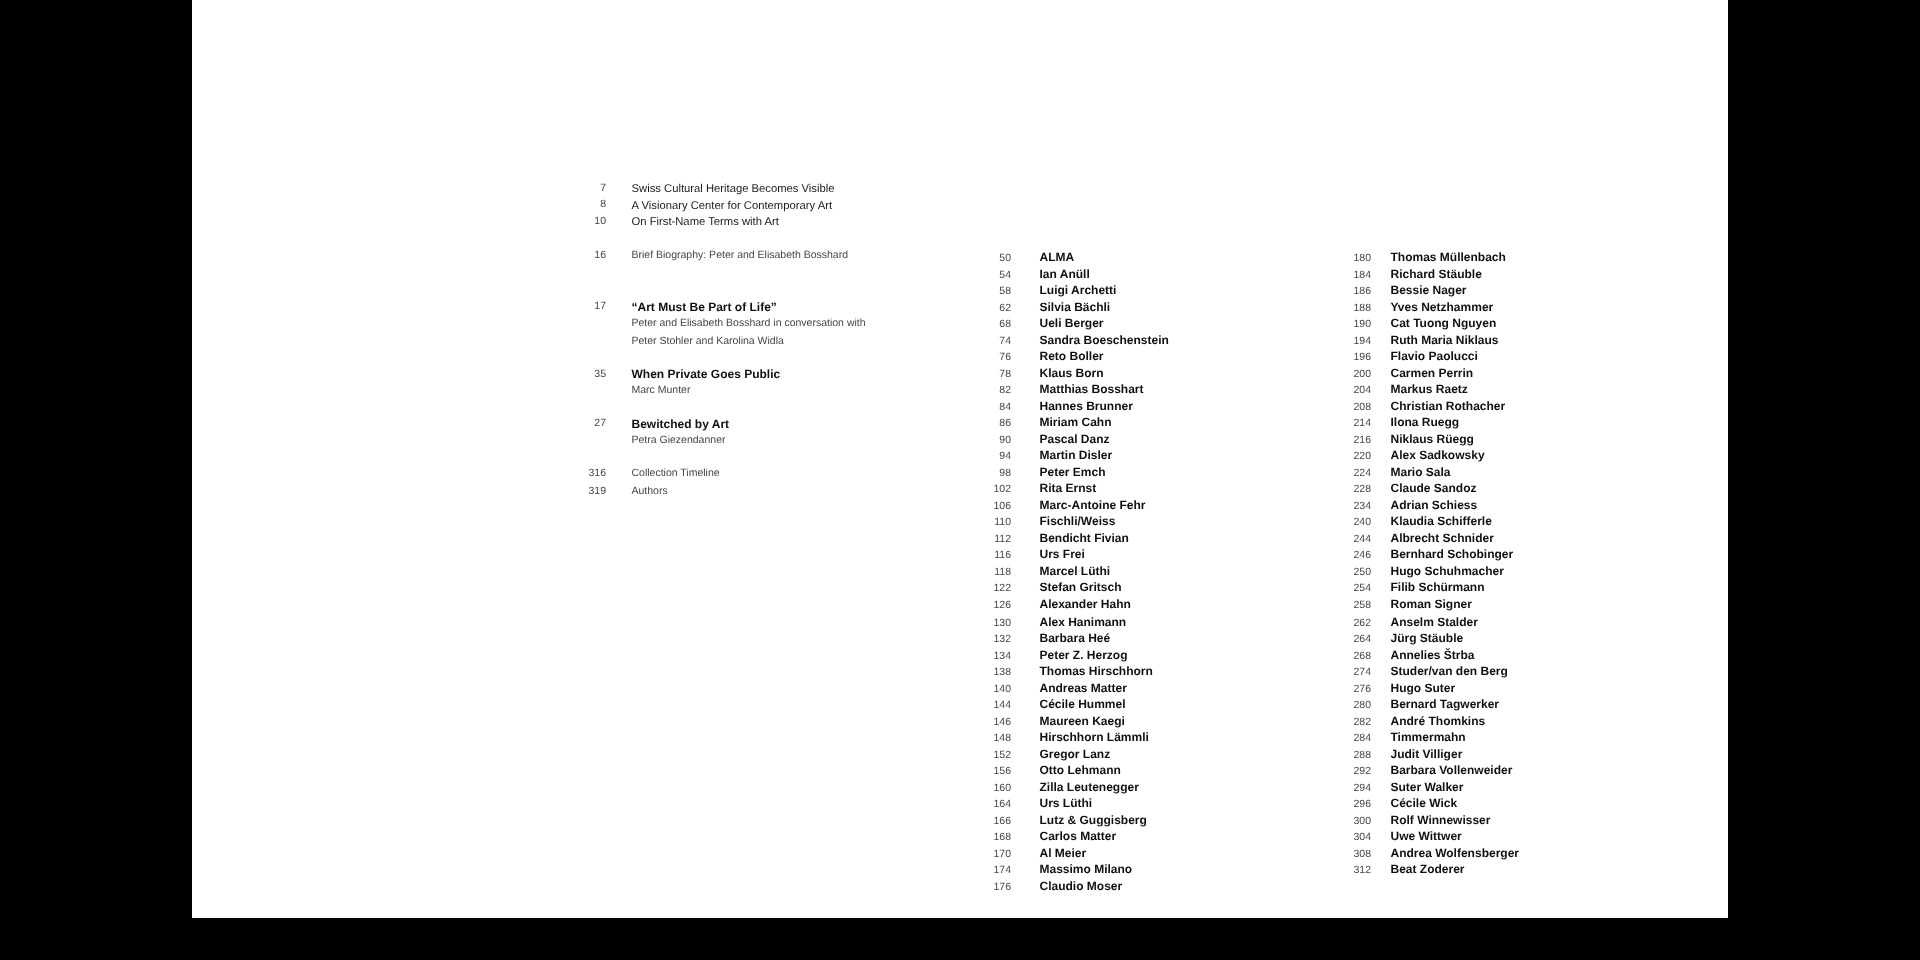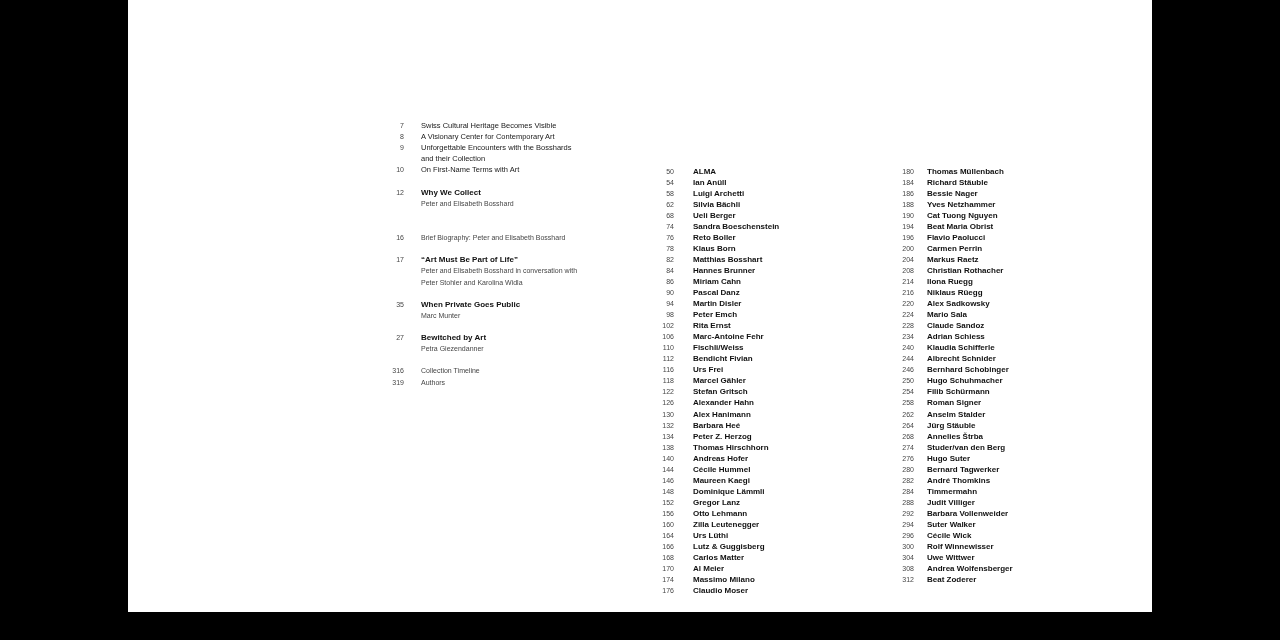--- a/index.html
+++ b/index.html
@@ -92,39 +92,23 @@
             <div class="essay-line style-regular">Swiss Cultural Heritage Becomes Visible</div>
           </div>
         </div>
         <div class="essay-row">
           <div class="essay-num">8</div>
           <div class="essay-text">
             <div class="essay-line style-regular">A Visionary Center for Contemporary Art</div>
           </div>
         </div>
         <div class="essay-row">
-          <div class="essay-num">9</div>
-          <div class="essay-text">
-            <div class="essay-line style-regular">Unforgettable Encounters with the Bosshards</div>
-            <div class="essay-line style-regular">and their Collection</div>
-          </div>
-        </div>
-        <div class="essay-row">
           <div class="essay-num">10</div>
           <div class="essay-text">
             <div class="essay-line style-regular">On First-Name Terms with Art</div>
-          </div>
-        </div>
-      </div>
-      <div class="essay-group">
-        <div class="essay-row">
-          <div class="essay-num">12</div>
-          <div class="essay-text">
-            <div class="essay-line style-bold">Why We Collect</div>
-            <div class="essay-sub">Peter and Elisabeth Bosshard</div>
           </div>
         </div>
       </div>
       <div class="essay-group">
         <div class="essay-row">
           <div class="essay-num">16</div>
           <div class="essay-text">
             <div class="essay-line style-note">Brief Biography: Peter and Elisabeth Bosshard</div>
           </div>
         </div>
@@ -244,21 +228,21 @@
       <div class="artist-row">
         <div class="artist-num">112</div>
         <div class="artist-name">Bendicht Fivian</div>
       </div>
       <div class="artist-row">
         <div class="artist-num">116</div>
         <div class="artist-name">Urs Frei</div>
       </div>
       <div class="artist-row">
         <div class="artist-num">118</div>
-        <div class="artist-name">Marcel Gähler</div>
+        <div class="artist-name">Marcel Lüthi</div>
       </div>
       <div class="artist-row">
         <div class="artist-num">122</div>
         <div class="artist-name">Stefan Gritsch</div>
       </div>
       <div class="artist-row">
         <div class="artist-num">126</div>
         <div class="artist-name">Alexander Hahn</div>
       </div>
       <div class="artist-row">
@@ -272,33 +256,33 @@
       <div class="artist-row">
         <div class="artist-num">134</div>
         <div class="artist-name">Peter Z. Herzog</div>
       </div>
       <div class="artist-row">
         <div class="artist-num">138</div>
         <div class="artist-name">Thomas Hirschhorn</div>
       </div>
       <div class="artist-row">
         <div class="artist-num">140</div>
-        <div class="artist-name">Andreas Hofer</div>
+        <div class="artist-name">Andreas Matter</div>
       </div>
       <div class="artist-row">
         <div class="artist-num">144</div>
         <div class="artist-name">Cécile Hummel</div>
       </div>
       <div class="artist-row">
         <div class="artist-num">146</div>
         <div class="artist-name">Maureen Kaegi</div>
       </div>
       <div class="artist-row">
         <div class="artist-num">148</div>
-        <div class="artist-name">Dominique Lämmli</div>
+        <div class="artist-name">Hirschhorn Lämmli</div>
       </div>
       <div class="artist-row">
         <div class="artist-num">152</div>
         <div class="artist-name">Gregor Lanz</div>
       </div>
       <div class="artist-row">
         <div class="artist-num">156</div>
         <div class="artist-name">Otto Lehmann</div>
       </div>
       <div class="artist-row">
@@ -346,21 +330,21 @@
       <div class="artist-row">
         <div class="artist-num">188</div>
         <div class="artist-name">Yves Netzhammer</div>
       </div>
       <div class="artist-row">
         <div class="artist-num">190</div>
         <div class="artist-name">Cat Tuong Nguyen</div>
       </div>
       <div class="artist-row">
         <div class="artist-num">194</div>
-        <div class="artist-name">Beat Maria Obrist</div>
+        <div class="artist-name">Ruth Maria Niklaus</div>
       </div>
       <div class="artist-row">
         <div class="artist-num">196</div>
         <div class="artist-name">Flavio Paolucci</div>
       </div>
       <div class="artist-row">
         <div class="artist-num">200</div>
         <div class="artist-name">Carmen Perrin</div>
       </div>
       <div class="artist-row">

